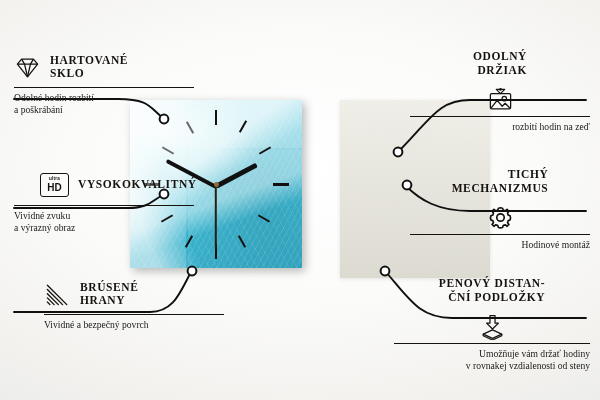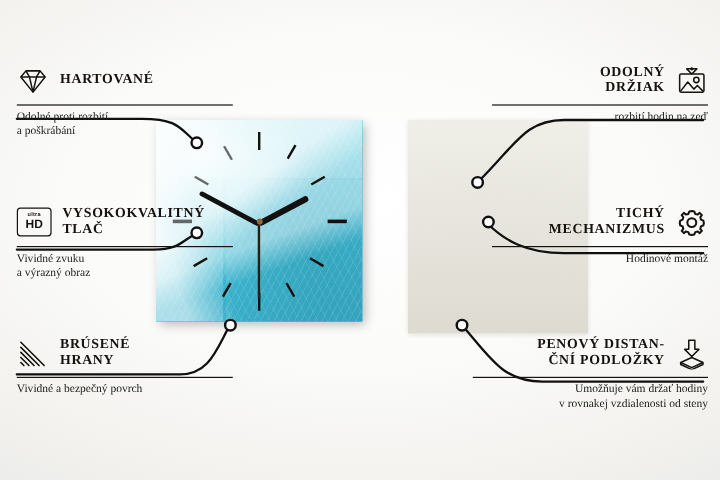--- a/index.html
+++ b/index.html
@@ -91,40 +91,41 @@
   svg.lines{position:absolute;left:0;top:0;width:600px;height:400px;pointer-events:none;}
 
   
   .feat{position:absolute;width:180px;}
   .feat.left{left:14px;text-align:left;}
   .feat.right{right:10px;text-align:right;}
   .feat .head{
     display:flex;align-items:center;gap:9px;
     min-height:34px;
   }
-  .feat.right .head{flex-direction:row;justify-content:flex-end;}
+  .feat.right .head{flex-direction:column;justify-content:flex-start;}
   .feat .title{
     font-family:Liberation Serif, serif;
     font-weight:700;font-size:11.5px;line-height:13.5px;
     letter-spacing:.6px;color:#16130f;text-transform:uppercase;
   }
   .feat .rule{
     height:1px;background:#16130f;margin:3px 0 4px 0;
   }
   .feat .desc{
     font-family:"Liberation Serif", serif;
     font-size:9.6px;line-height:11.6px;color:#20201d;
   }
   .ico{width:27px;height:27px;flex:0 0 27px;display:block;}
 
   .hdbadge{
     width:27px;height:22px;flex:0 0 27px;
     border:1.6px solid #16130f;border-radius:3px;
     display:flex;flex-direction:column;align-items:center;justify-content:center;
     line-height:1;
+    margin-left:26px;
   }
   .hdbadge .u{font-size:4.6px;font-weight:700;letter-spacing:.2px;color:#16130f;
               font-family:"Liberation Sans",sans-serif;}
   .hdbadge .h{font-size:10px;font-weight:700;color:#16130f;
               font-family:"Liberation Sans",sans-serif;margin-top:.5px;}
 </style>
 </head>
 <body>
 
 <div id="stage">
@@ -193,44 +194,44 @@
       <svg class="ico" viewBox="0 0 32 32">
         <g fill="none" stroke="#16130f" stroke-width="1.5" stroke-linejoin="round">
           <path d="M4 12 L9 6 H23 L28 12 L16 27 Z"></path>
           <path d="M4 12 H28"></path>
             <path d="M9 6 L12.5 12 L16 27"></path>
             <path d="M23 6 L19.5 12 L16 27"></path>
         </g>
       </svg>
       <div>
         <div class="title">HARTOVANÉ</div>
-      </div>
-    </div>
-    <div class="rule"></div>
-    <div class="desc">Odolné proti rozbití</div>
+        <div class="title">SKLO</div>
+      </div>
+    </div>
+    <div class="rule"></div>
+    <div class="desc">Odolné hodin rozbití</div>
     <div class="desc">a poškrábání</div>
   </div>
 
   <div class="feat left" style="top:168px;">
     <div class="head">
       <div class="hdbadge">
         <span class="u">ultra</span>
         <span class="h">HD</span>
       </div>
       <div>
         <div class="title">VYSOKOKVALITNÝ</div>
-        <div class="title">TLAČ</div>
       </div>
     </div>
     <div class="rule"></div>
     <div class="desc">Vividné zvuku</div>
     <div class="desc">a výrazný obraz</div>
   </div>
 
-  <div class="feat left" style="top:277px;">
+  <div class="feat left" style="top:277px;margin-left:30px;">
     <div class="head">
       <svg class="ico" viewBox="0 0 32 32">
         <g stroke="#16130f" stroke-width="1.6" stroke-linecap="round">
           <path d="M4 5 L27 28"></path>
             <path d="M4 10 L22 28"></path>
             <path d="M4 15 L17 28"></path>
           <path d="M4 20 L12 28"></path>
             <path d="M4 25 L7 28"></path>
         </g>
       </svg>

